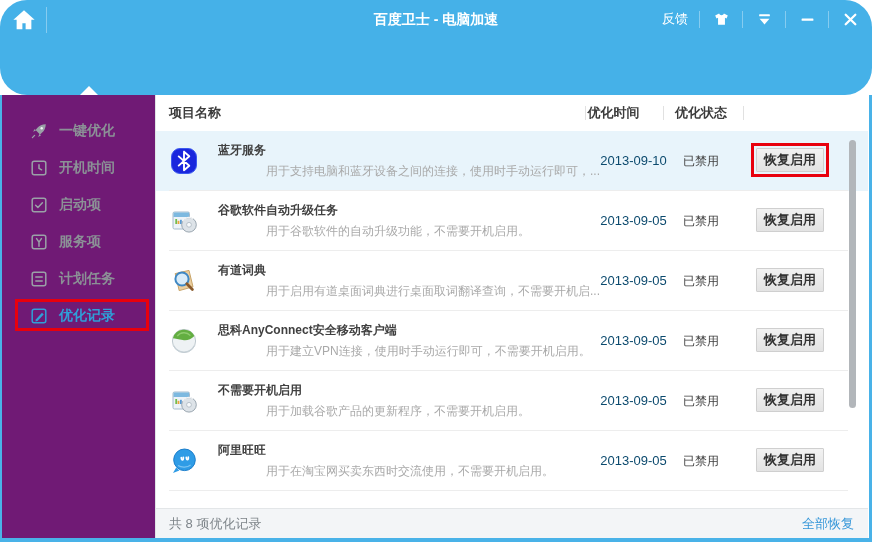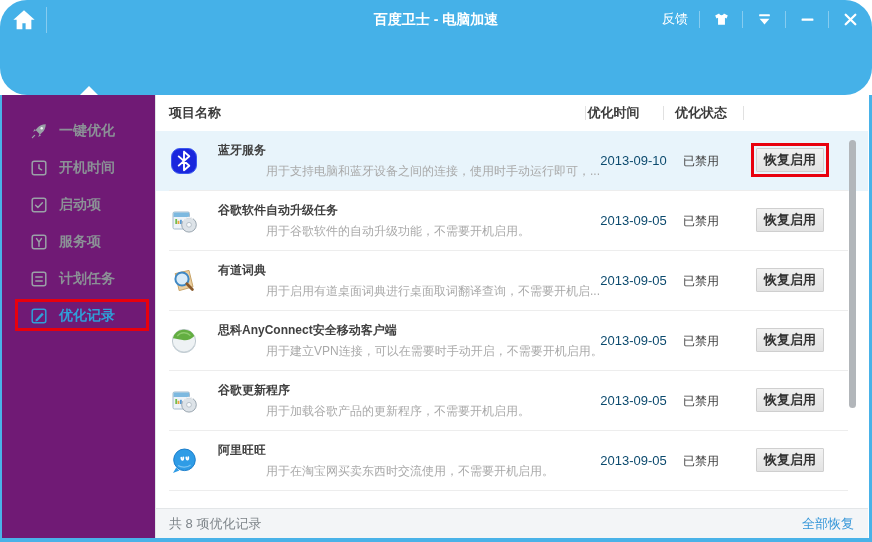--- a/index.html
+++ b/index.html
@@ -253,42 +253,42 @@
         <div class="row">
     <span class="app-icon">
             <svg viewBox="0 0 28 28">
               <circle cx="14" cy="14" r="11.6" fill="#eef2f4" stroke="#bfc9cf"></circle>
               <path d="M2.9 11.2A11.6 11.6 0 0 1 24.4 9c-3.3 3.4-7.8 4.9-11.6 4S4.9 11.5 2.9 11.2z" fill="#63ae41"></path>
               <path d="M7.2 9.2a8.6 8.6 0 0 1 13.2-.6" fill="none" stroke="#8ecb6e" stroke-width="1.4"></path>
               <path d="M3.6 18.6a11.6 11.6 0 0 0 20.8 0" fill="none" stroke="#c6d0d6" stroke-width="1.2"></path>
             </svg>
           </span>
     <span class="r-name">思科AnyConnect安全移动客户端</span>
-    <span class="r-desc">用于建立VPN连接，可以在需要时手动开启，不需要开机启用。</span>
+    <span class="r-desc">用于建立VPN连接，使用时手动运行即可，不需要开机启用。</span>
     <span class="r-date">2013-09-05</span>
     <span class="r-status">已禁用</span>
     <span class="red-wrap">
       <button class="btn-restore">恢复启用</button>
     </span>
     <span class="sepline"></span>
   </div>
         <div class="row">
     <span class="app-icon">
             <svg viewBox="0 0 28 28">
               <rect x="3" y="5" width="16.5" height="17" rx="1.5" fill="#edf3f9" stroke="#a6bbcc"></rect>
               <rect x="3.5" y="5.5" width="15.5" height="4.5" fill="#7db9e0"></rect>
               <rect x="5.3" y="12" width="1.8" height="5" fill="#74bb4c"></rect>
               <rect x="7.6" y="13.8" width="1.8" height="3.2" fill="#e8a43c"></rect>
               <rect x="10" y="12.8" width="1.8" height="4.2" fill="#5a9bd3"></rect>
               <circle cx="19" cy="17.8" r="7.3" fill="#dde3e8" stroke="#9ba7b1"></circle>
               <circle cx="19" cy="17.8" r="2.4" fill="#f7fafc" stroke="#b8c2ca"></circle>
               <path d="M12.4 14.2a7.3 7.3 0 0 1 10.5-2.5" fill="none" stroke="#ffffff" stroke-width="1.3" opacity="0.85"></path>
             </svg>
           </span>
-    <span class="r-name">谷歌更新程序</span>
+    <span class="r-name">不需要开机启用</span>
     <span class="r-desc">用于加载谷歌产品的更新程序，不需要开机启用。</span>
     <span class="r-date">2013-09-05</span>
     <span class="r-status">已禁用</span>
     <span class="red-wrap">
       <button class="btn-restore">恢复启用</button>
     </span>
     <span class="sepline"></span>
   </div>
         <div class="row">
     <span class="app-icon">

